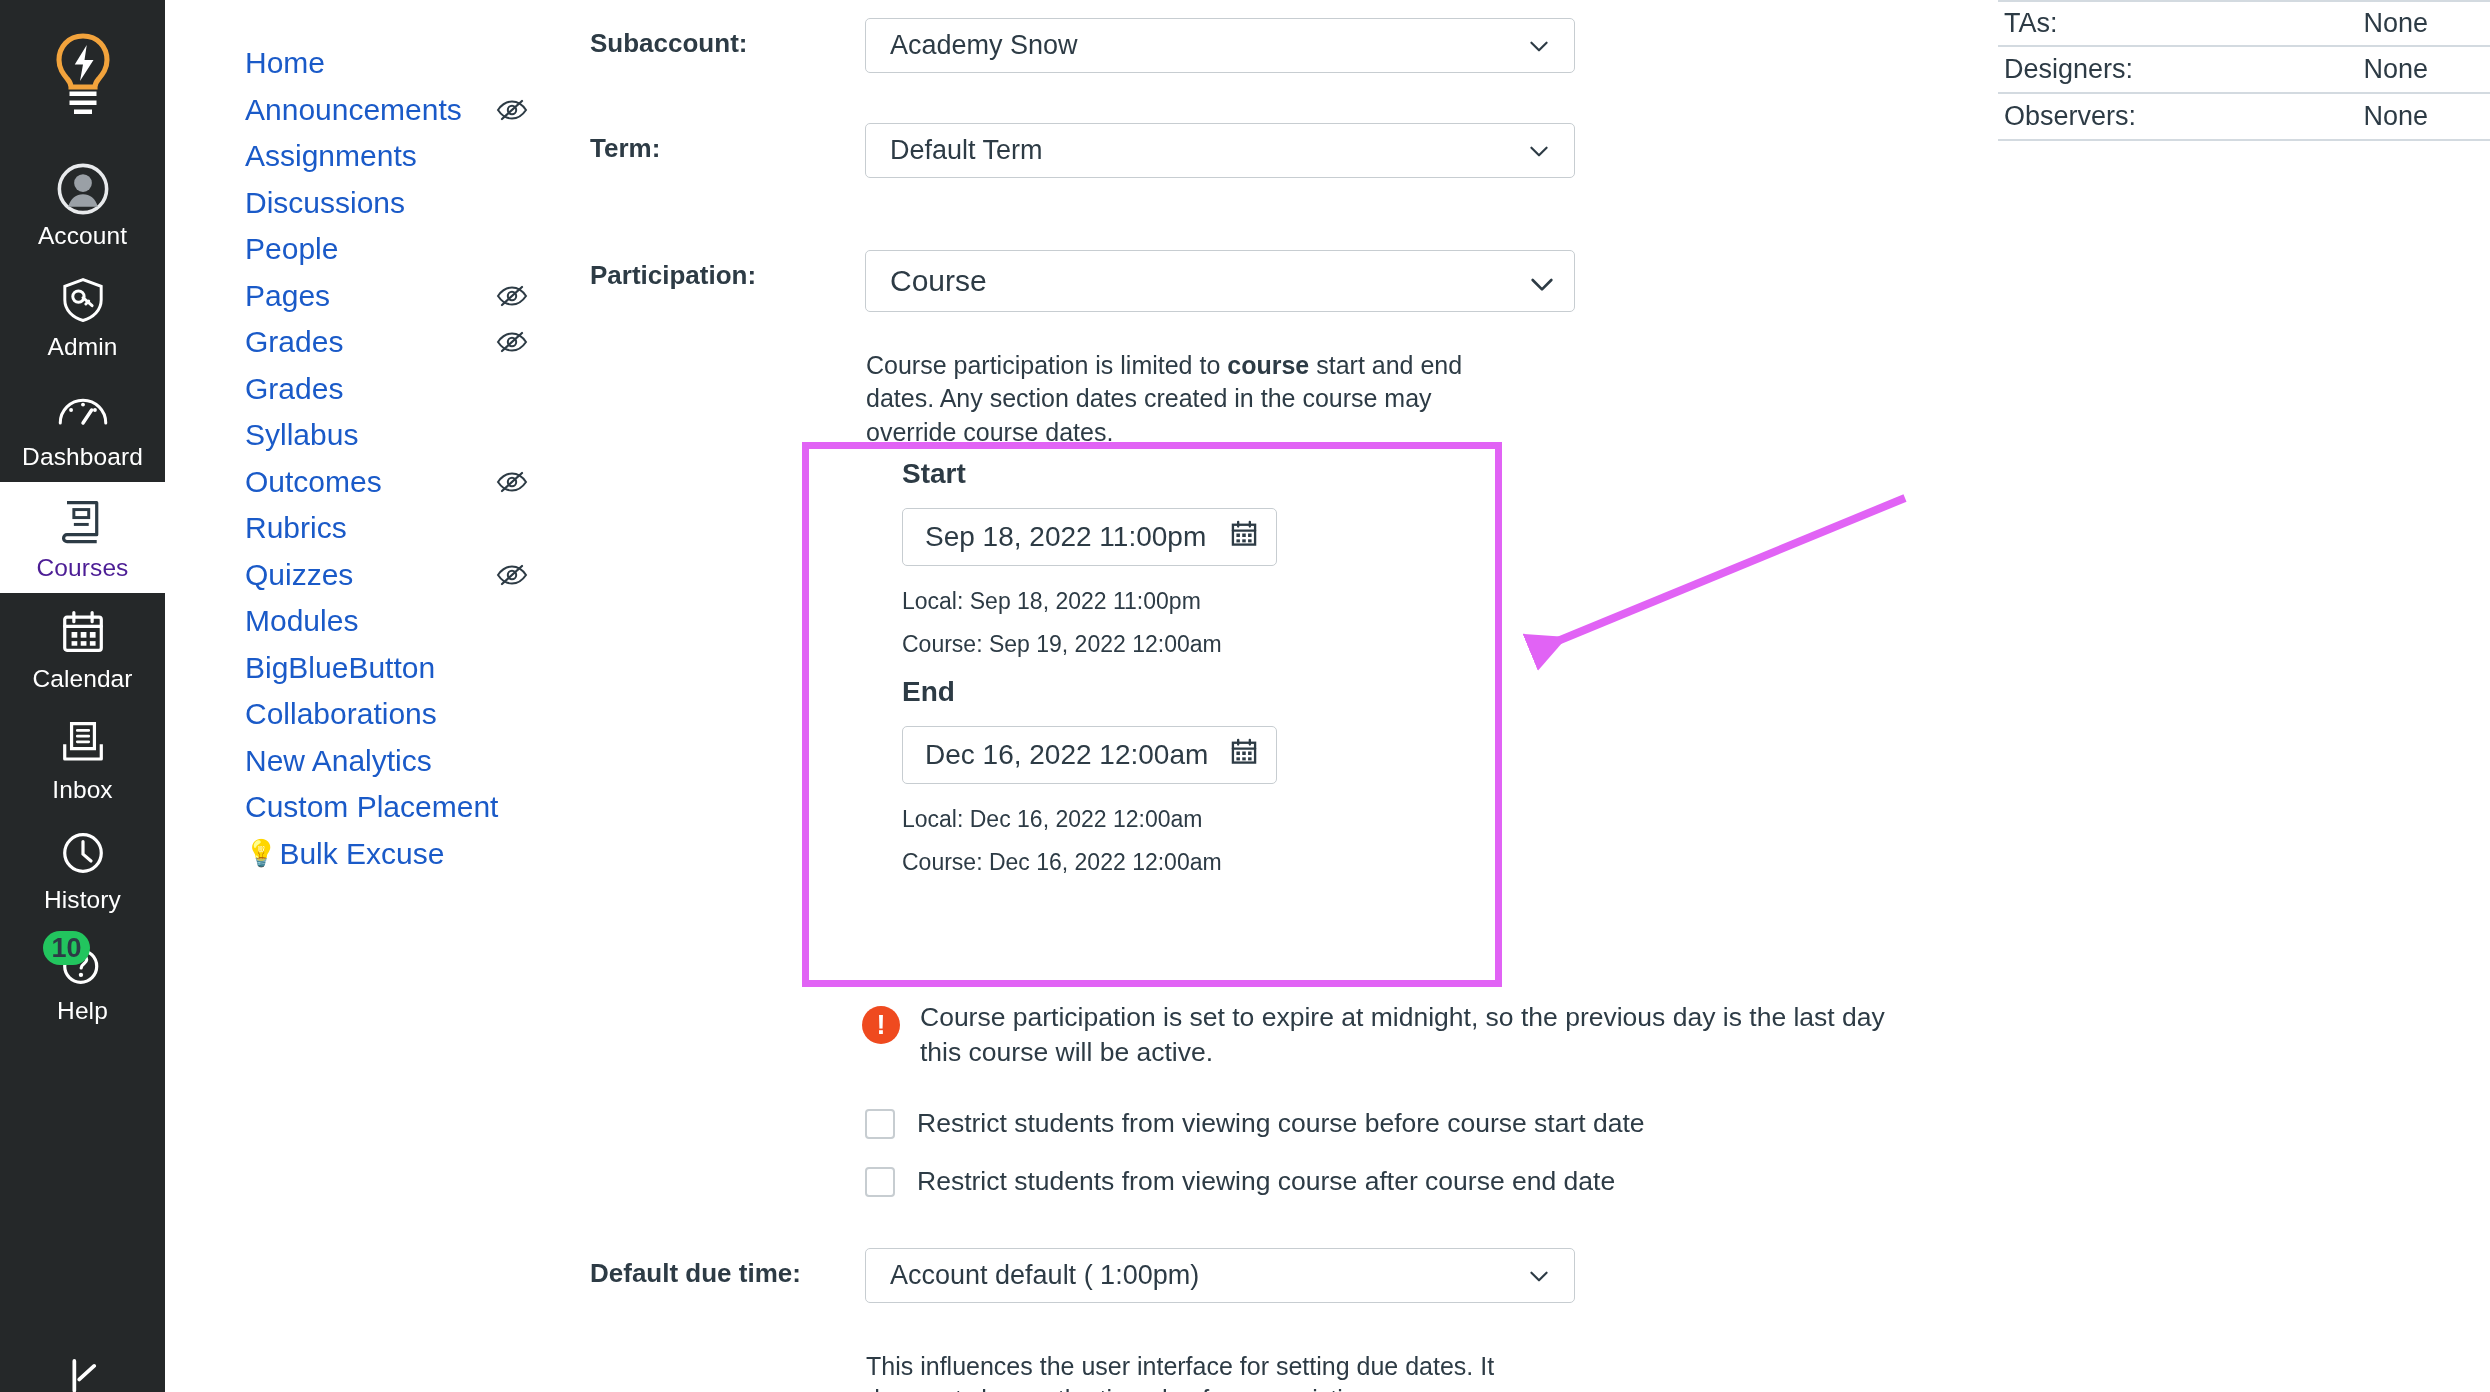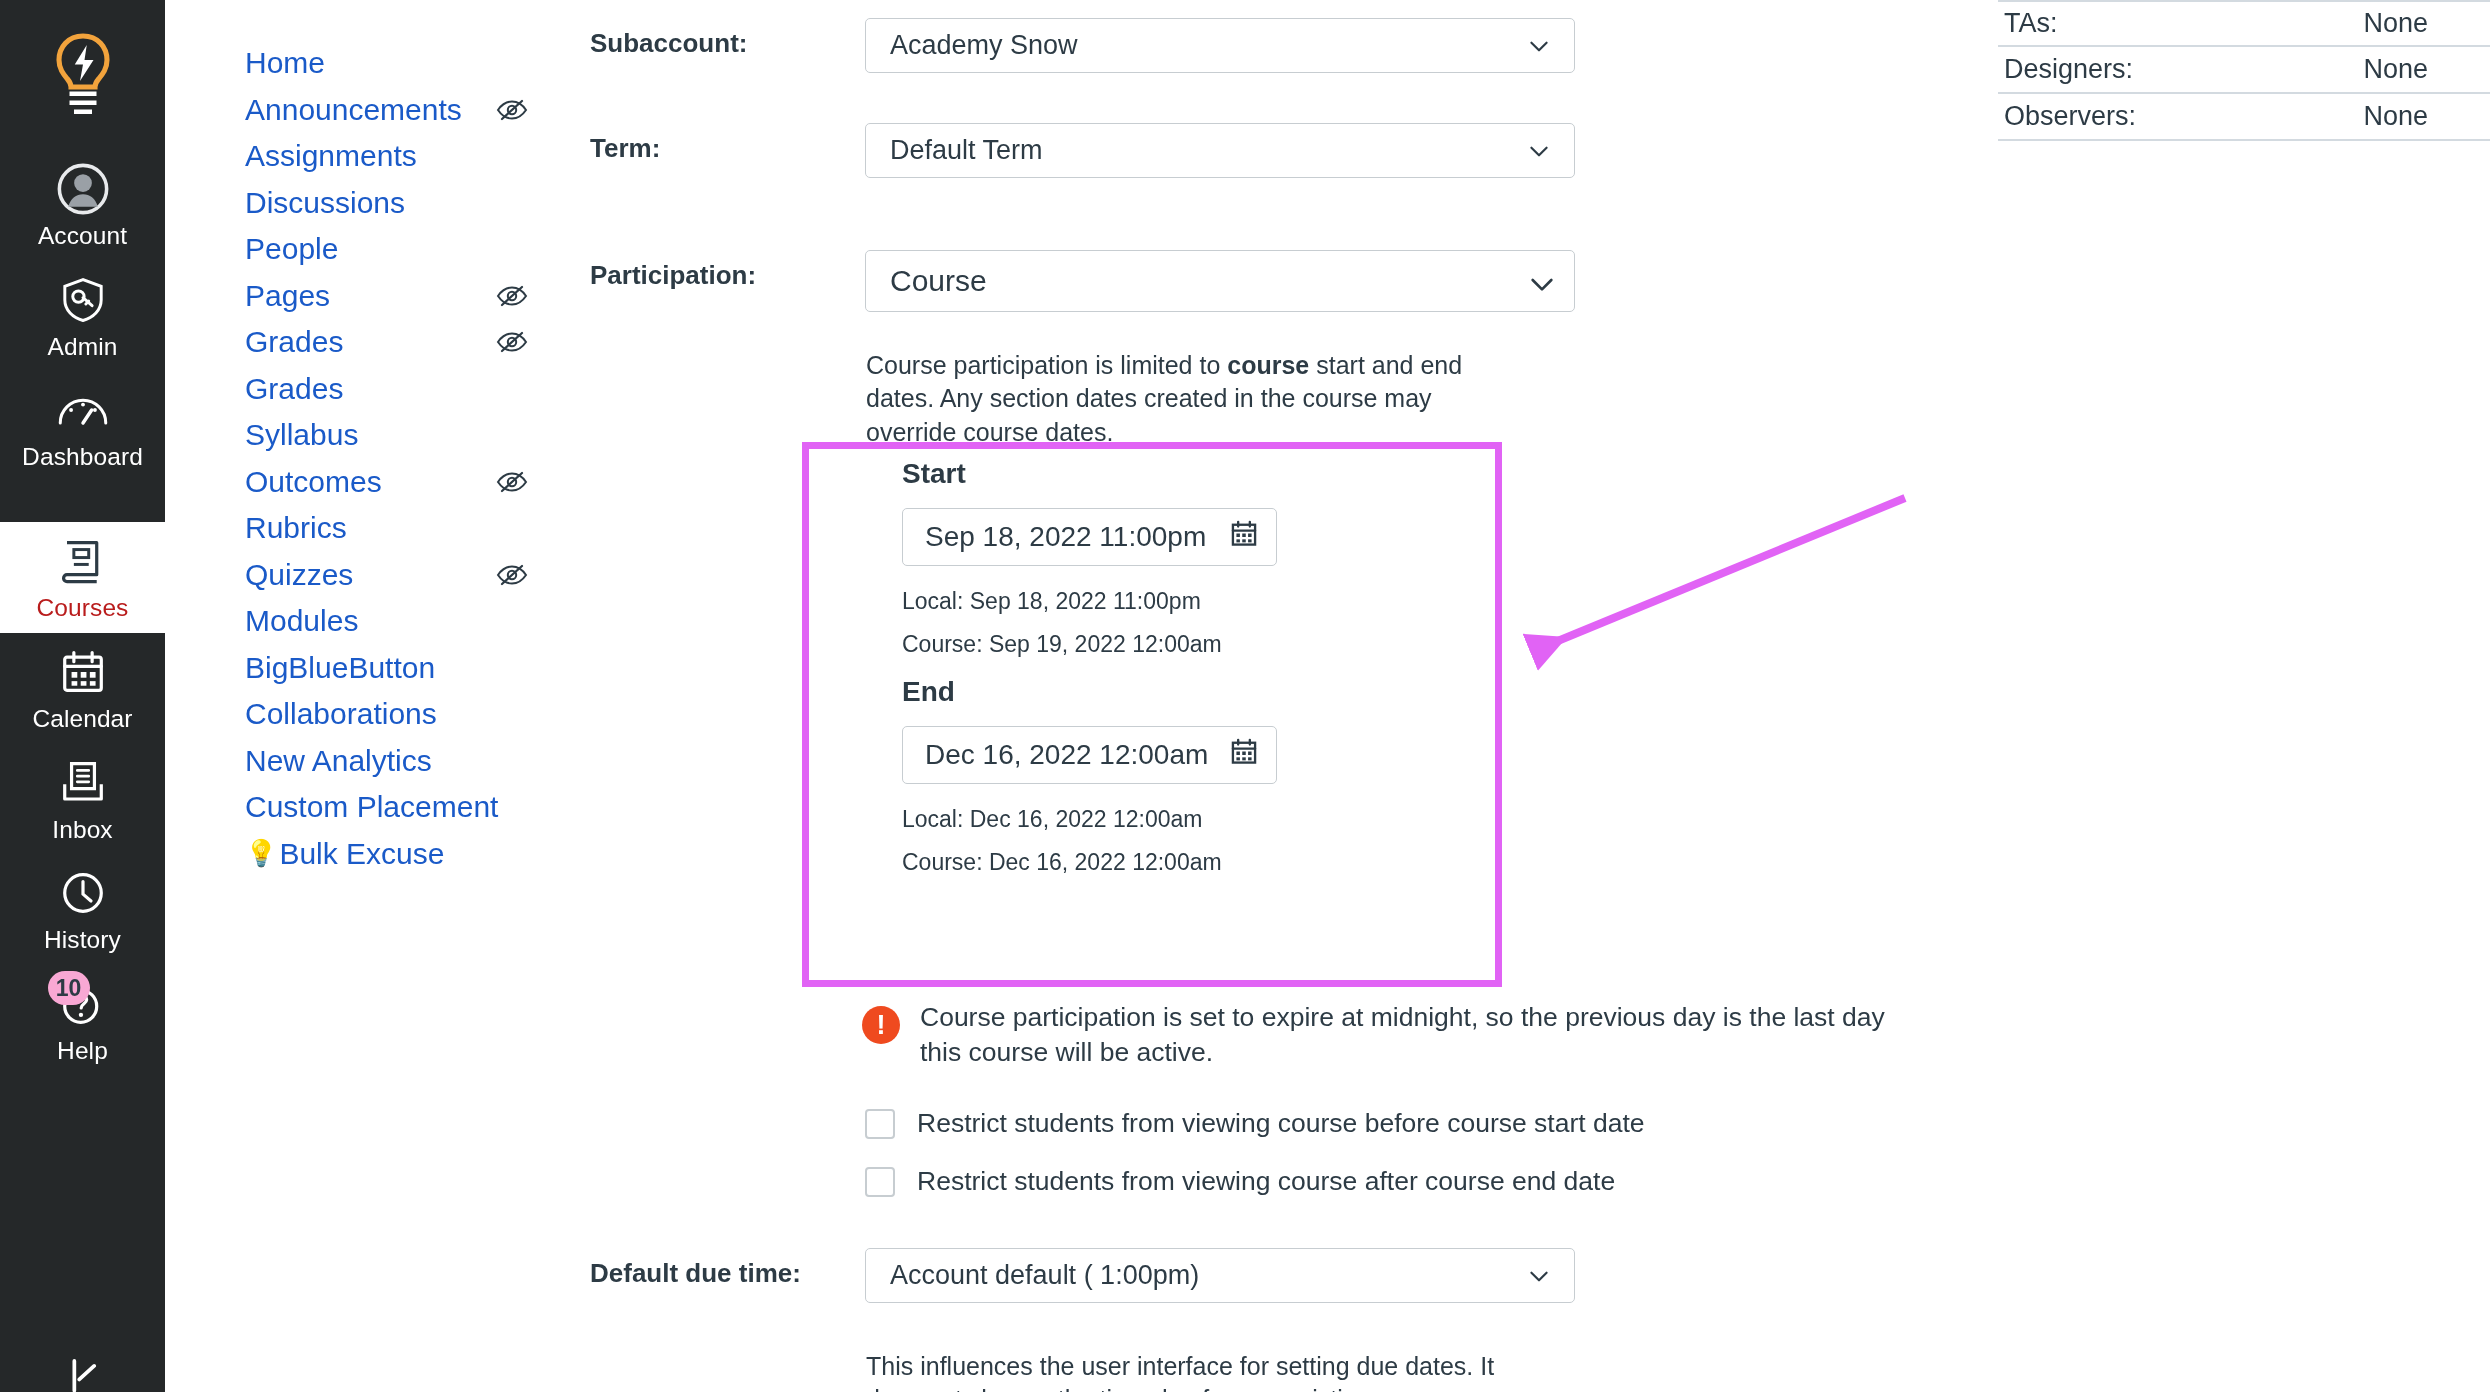--- a/index.html
+++ b/index.html
@@ -19,27 +19,27 @@
     display: flex; flex-direction: column; align-items: center;
   }
   .gn-logo { width: 165px; height: 150px; display:flex; align-items:center; justify-content:center; }
   .gn-item {
     width: 165px; padding: 10px 0 12px 0;
     display: flex; flex-direction: column; align-items: center; justify-content: center;
     color: #ffffff; text-decoration: none;
     position: relative;
   }
   .gn-item .gn-label { font-size: 24.5px; line-height: 1.05; margin-top: 5px; letter-spacing: .1px; }
-  .gn-item.active { background: #ffffff; color: #b91c1c; margin-top: 40px; }
+  .gn-item.active { background: #ffffff; color: #4c1d95; }
   .gn-icon { width: 58px; height: 58px; display:flex; align-items:center; justify-content:center; position:relative; }
   .gn-badge {
     position: absolute; top: -4px; right: 22px;
-    background: #f9a8d4; color: #2D3B45;
+    background: #22c55e; color: #2D3B45;
     border-radius: 999px; min-width: 42px; height: 34px;
-    font-size: 23px; font-weight: 600;
+    font-size: 27px; font-weight: 600;
     display:flex; align-items:center; justify-content:center;
     padding: 0 8px;
   }
   .gn-collapse { position:absolute; left:0; bottom:-4px; width:165px; display:flex; justify-content:center; }
 
   
   .course-nav {
     position: absolute; left: 165px; top: 0;
     width: 425px; height: 1392px;
     background: #ffffff;

